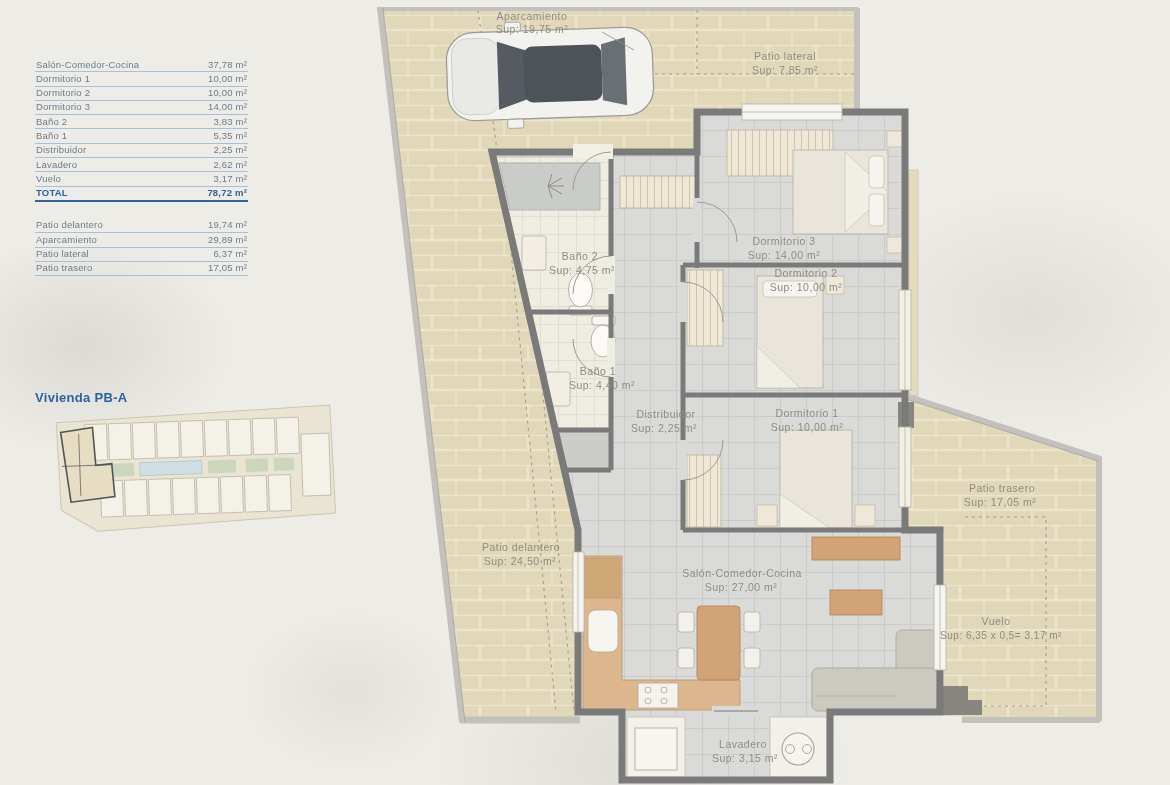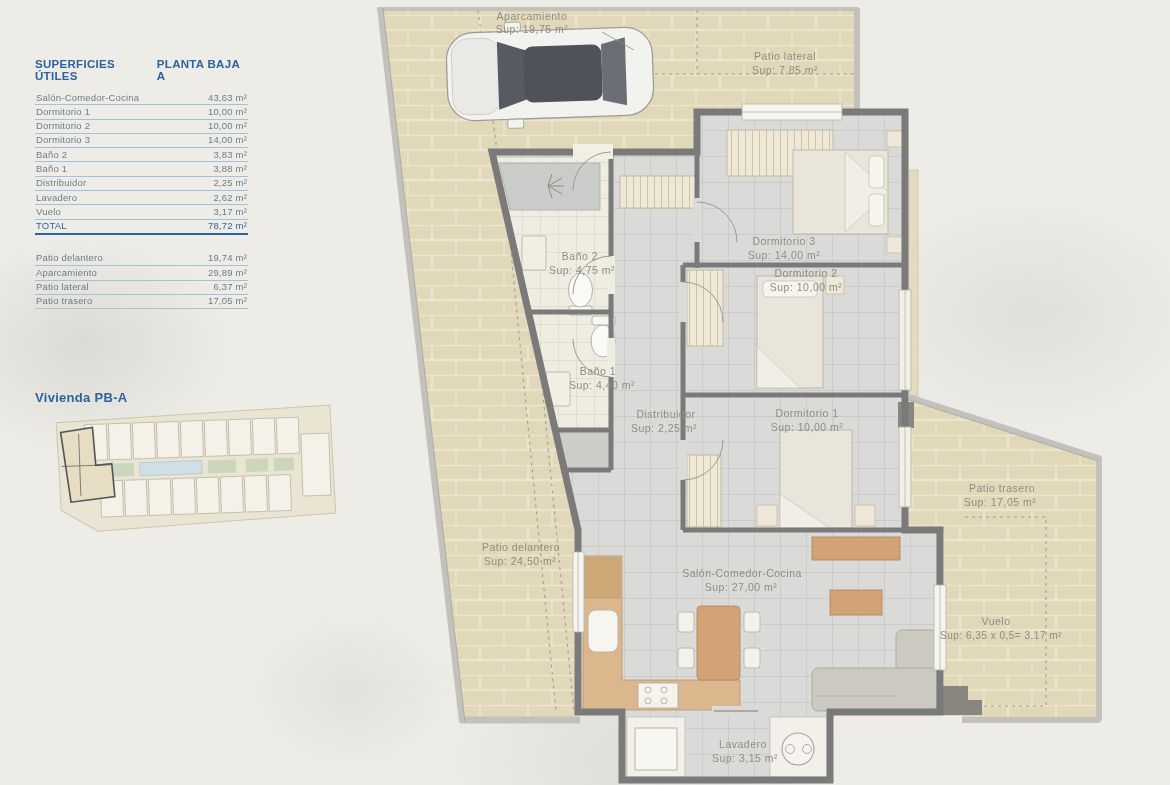--- a/index.html
+++ b/index.html
@@ -15,60 +15,56 @@
   }
   .plan-svg{position:absolute;left:0;top:0;z-index:1;}
   
   .legend{position:absolute;left:35px;top:58px;width:213px;z-index:2;}
   .legend-head{display:flex;justify-content:space-between;align-items:baseline;
     color:#2b63a0;font-weight:bold;font-size:11.5px;letter-spacing:.3px;margin-bottom:9px;}
   .lrow{display:flex;justify-content:space-between;align-items:baseline;
     font-size:9.5px;color:#6e7c8a;letter-spacing:.2px;
     border-bottom:1px solid #a3c1dd;padding:1.5px 1px 1px 1px;height:10.8px;line-height:10.8px;}
   .lrow .val{color:#6e7c8a;}
-  .lrow.total{color:#2b63a0;font-weight:normal;border-bottom:2px solid #2b63a0;text-align:center;}
+  .lrow.total{color:#2b63a0;font-weight:bold;border-bottom:2px solid #2b63a0;text-align:center;}
   .lrow.total .val{color:#2b63a0;}
   .legend-gap{height:17px;}
   .rlabel{font-size:10.5px;fill:#8f8c83;letter-spacing:.5px;}
   .rlabel.small{font-size:10px;}
   .sitetitle{font-size:13px;font-weight:bold;fill:#2b63a0;letter-spacing:.3px;}
 </style>
 </head>
 <body>
 
 <div class="stage">
 
   <div class="legend">
-    <div class="legend-head">
-      <span>SUPERFICIES ÚTILES</span>
-      <span>PLANTA BAJA A</span>
-    </div>
     <div class="lrow">
         <span>Salón-Comedor-Cocina</span>
-        <span class="val">43,63 m²</span>
+        <span class="val">37,78 m²</span>
       </div>
     <div class="lrow">
         <span>Dormitorio 1</span>
         <span class="val">10,00 m²</span>
       </div>
     <div class="lrow">
         <span>Dormitorio 2</span>
         <span class="val">10,00 m²</span>
       </div>
     <div class="lrow">
         <span>Dormitorio 3</span>
         <span class="val">14,00 m²</span>
       </div>
     <div class="lrow">
         <span>Baño 2</span>
         <span class="val">3,83 m²</span>
       </div>
     <div class="lrow">
         <span>Baño 1</span>
-        <span class="val">3,88 m²</span>
+        <span class="val">5,35 m²</span>
       </div>
     <div class="lrow">
         <span>Distribuidor</span>
         <span class="val">2,25 m²</span>
       </div>
     <div class="lrow">
         <span>Lavadero</span>
         <span class="val">2,62 m²</span>
       </div>
     <div class="lrow">

